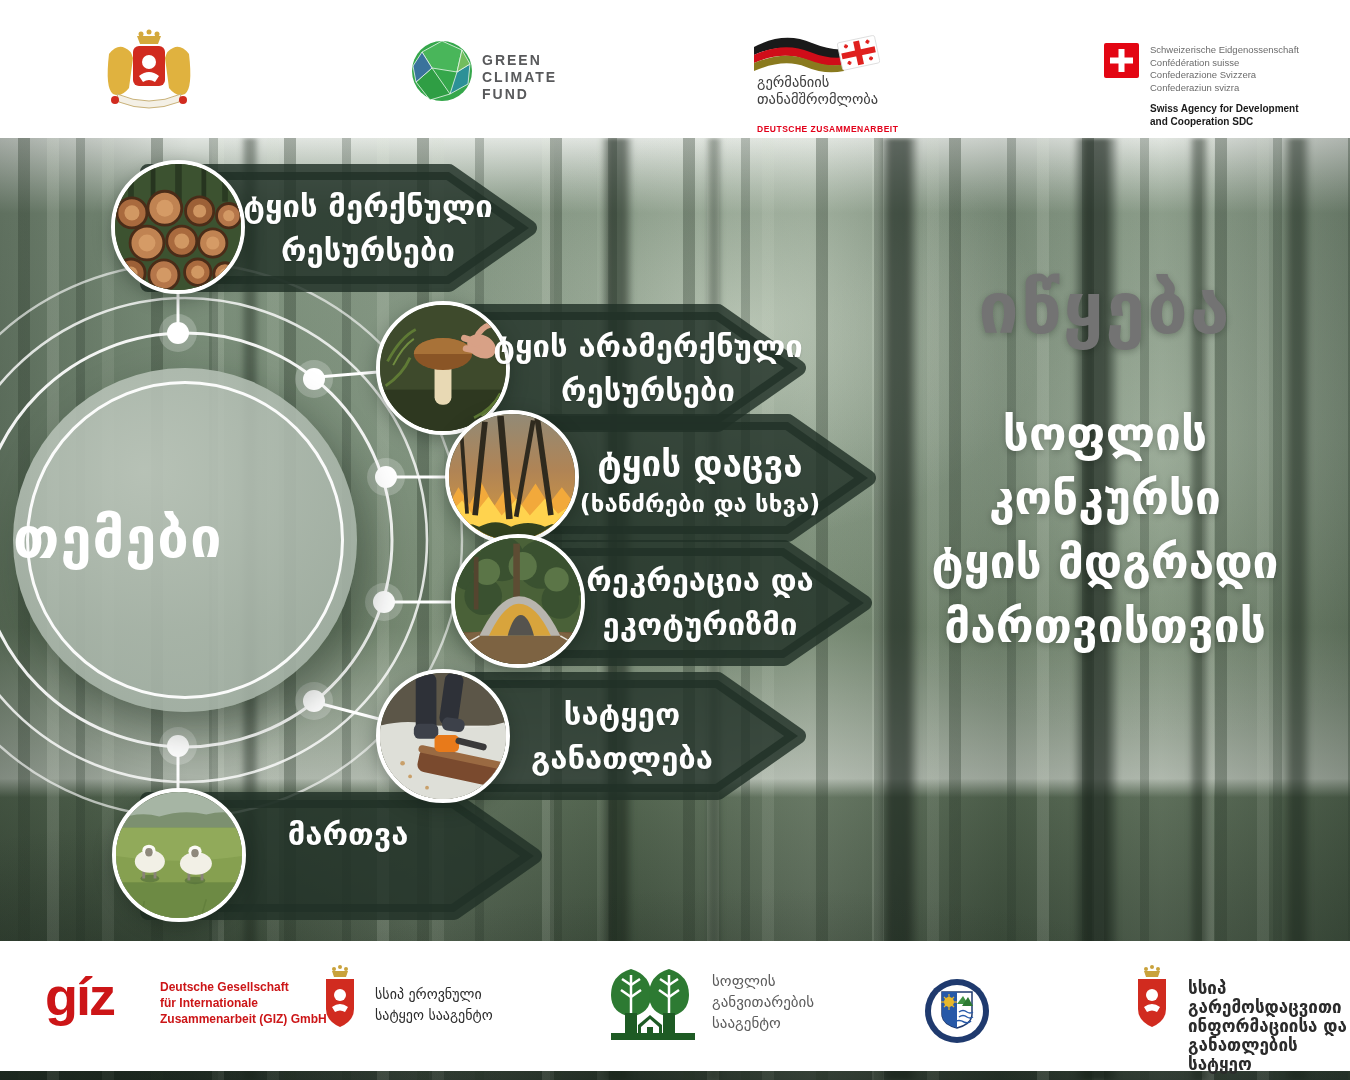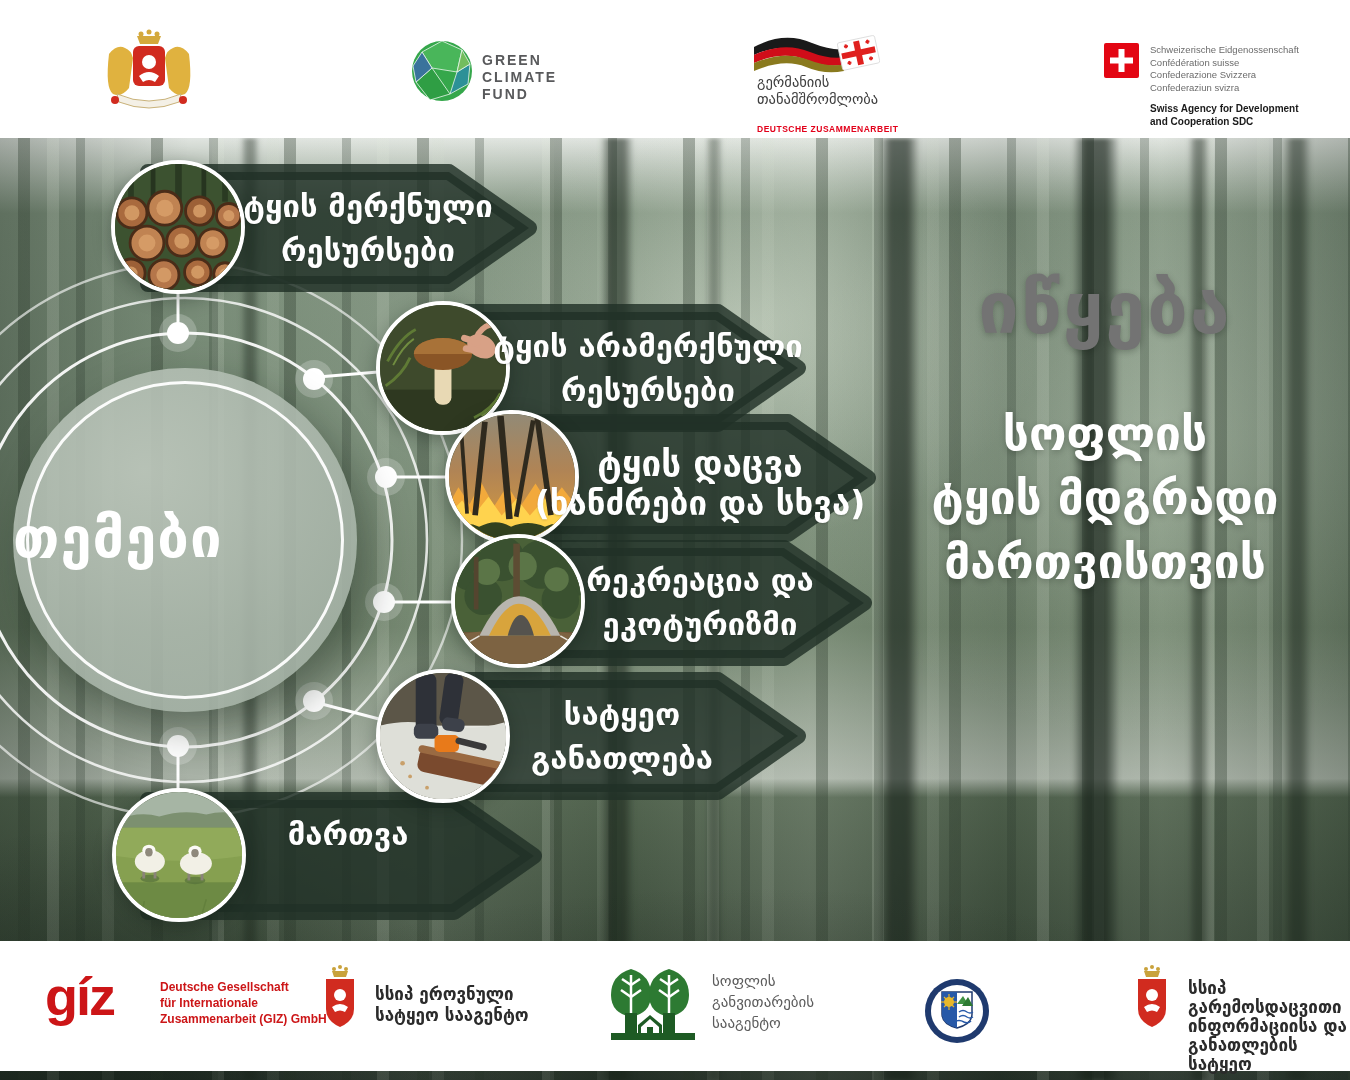--- a/index.html
+++ b/index.html
@@ -32,32 +32,32 @@
   .hub::after{content:"";position:absolute;inset:13px;border:3px solid rgba(255,255,255,0.95);border-radius:50%;}
   .hub .hub-label{position:absolute;left:0;right:0;top:50%;transform:translateY(-54%);text-align:left;
        color:#fff;font-size:56px;font-weight:bold;letter-spacing:1px;}
   
   .photo{position:absolute;width:126px;height:126px;border:4px solid #fff;border-radius:50%;overflow:hidden;z-index:4;
          box-shadow:0 6px 18px rgba(15,25,17,0.35);background:#47543a;}
   .photo svg{display:block;width:100%;height:100%;}
   
   .btxt{position:absolute;z-index:4;color:#fff;font-weight:bold;text-align:center;white-space:nowrap;
         font-size:31px;line-height:44px;text-shadow:0 1px 2px rgba(0,0,0,0.18);}
-  .btxt .sub{display:block;font-size:33px;line-height:36px;}
+  .btxt .sub{display:block;font-size:24px;line-height:36px;}
   
   .announce-head{position:absolute;left:880px;top:266px;width:450px;z-index:4;text-align:center;color:#737373;
         font-size:72px;font-weight:bold;letter-spacing:2px;text-shadow:0 2px 6px rgba(10,20,12,0.25);}
   .announce-lines{position:absolute;left:880px;top:402px;width:450px;z-index:4;text-align:center;color:#fff;
         font-size:46px;line-height:64px;font-weight:bold;text-shadow:0 2px 6px rgba(10,20,12,0.25);}
   
   .botband{position:absolute;left:0;top:941px;width:1350px;height:130px;background:#fff;z-index:6;}
   .lg{position:absolute;}
   .giz-word{font-family:"Liberation Sans",sans-serif;font-weight:bold;font-size:54px;color:#cc1517;letter-spacing:-2px;line-height:50px;}
   .giz-desc{font-family:"Liberation Sans",sans-serif;font-size:12px;line-height:16px;color:#cc1517;font-weight:bold;}
-  .ka-dark{font-size:17px;line-height:21px;font-weight:bold;color:#2b2b2b;}
+  .ka-dark{font-size:14px;line-height:21px;font-weight:normal;color:#2b2b2b;}
   .ka-gray{font-size:15px;line-height:21px;color:#5c5c5c;}
   .eiec-txt{font-size:17px;line-height:19px;font-weight:bold;color:#2b2b2b;}
   
   .gcf-txt{font-family:"Liberation Sans",sans-serif;font-size:14px;line-height:17px;font-weight:bold;color:#58595b;letter-spacing:2px;}
   .de-ka{font-size:14.5px;line-height:17px;color:#3f3f3f;}
   .de-red{font-family:"Liberation Sans",sans-serif;font-size:8.5px;font-weight:bold;color:#e2001a;letter-spacing:0.5px;margin-top:13px;}
   .sdc-gray{font-family:"Liberation Sans",sans-serif;font-size:9.5px;line-height:12.5px;color:#6b6b6b;}
   .sdc-bold{font-family:"Liberation Sans",sans-serif;font-size:10px;line-height:13px;font-weight:bold;color:#1a1a1a;margin-top:8px;}
 </style>
 </head>
@@ -317,20 +317,21 @@
     <span style="display:block">სატყეო</span>
     <span style="display:block">განათლება</span>
   </div>
   <div class="btxt" style="left:178px;top:812px;width:340px;">
     <span style="display:block">მართვა</span>
   </div>
 
   <div class="announce-head">იწყება</div>
   <div class="announce-lines">
     <div>სოფლის</div>
+    <div>კონკურსი</div>
     <div>ტყის მდგრადი</div>
     <div>მართვისთვის</div>
   </div>
 
   <div class="topband">
 
     <svg class="lg" style="left:103px;top:28px;" width="92" height="90" viewBox="0 0 92 90">
       <path d="M34,8 h24 l-3,8 h-18 Z" fill="#d4a93c"></path>
       <circle cx="38" cy="6" r="2.5" fill="#d4a93c"></circle>
         <circle cx="46" cy="4" r="2.5" fill="#d4a93c"></circle>

